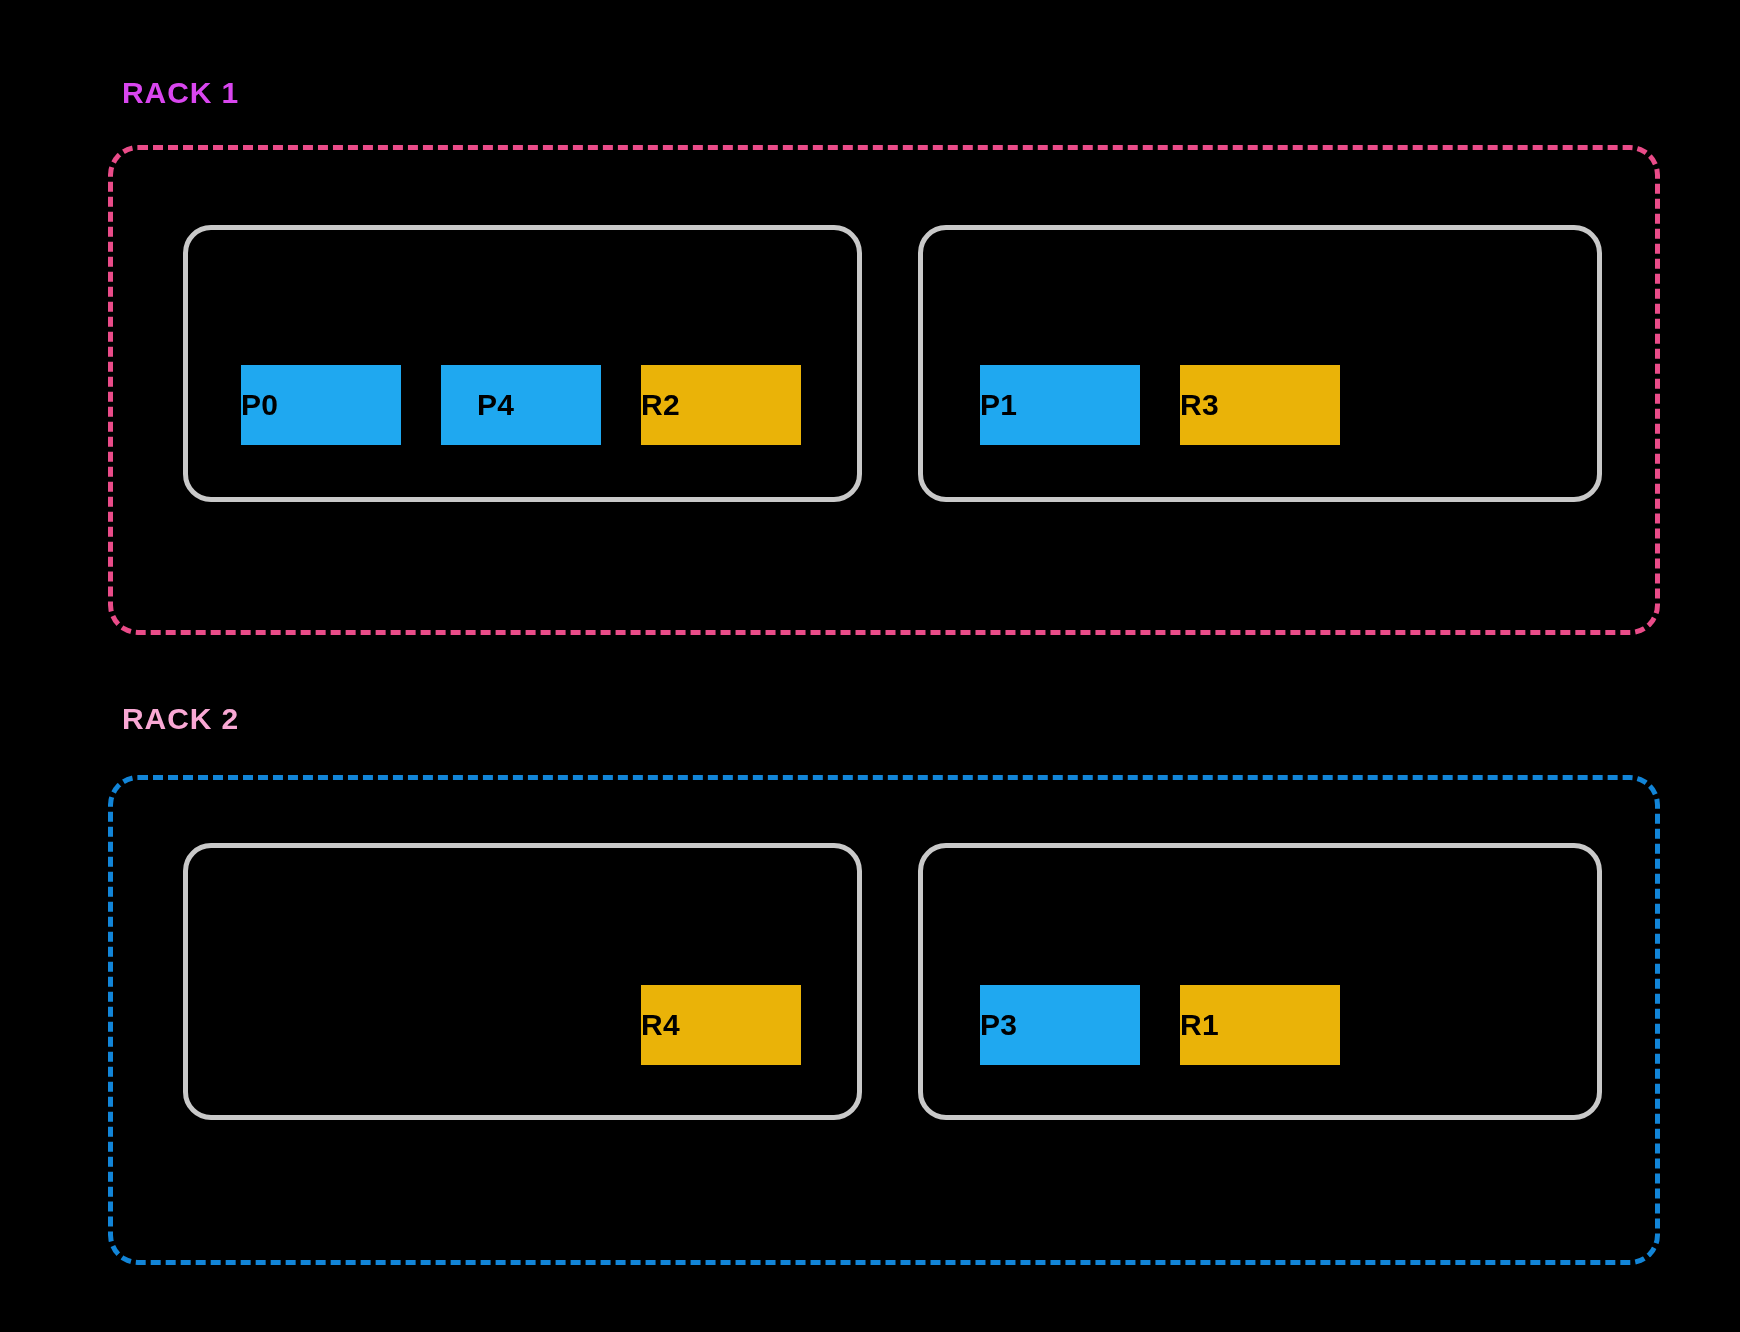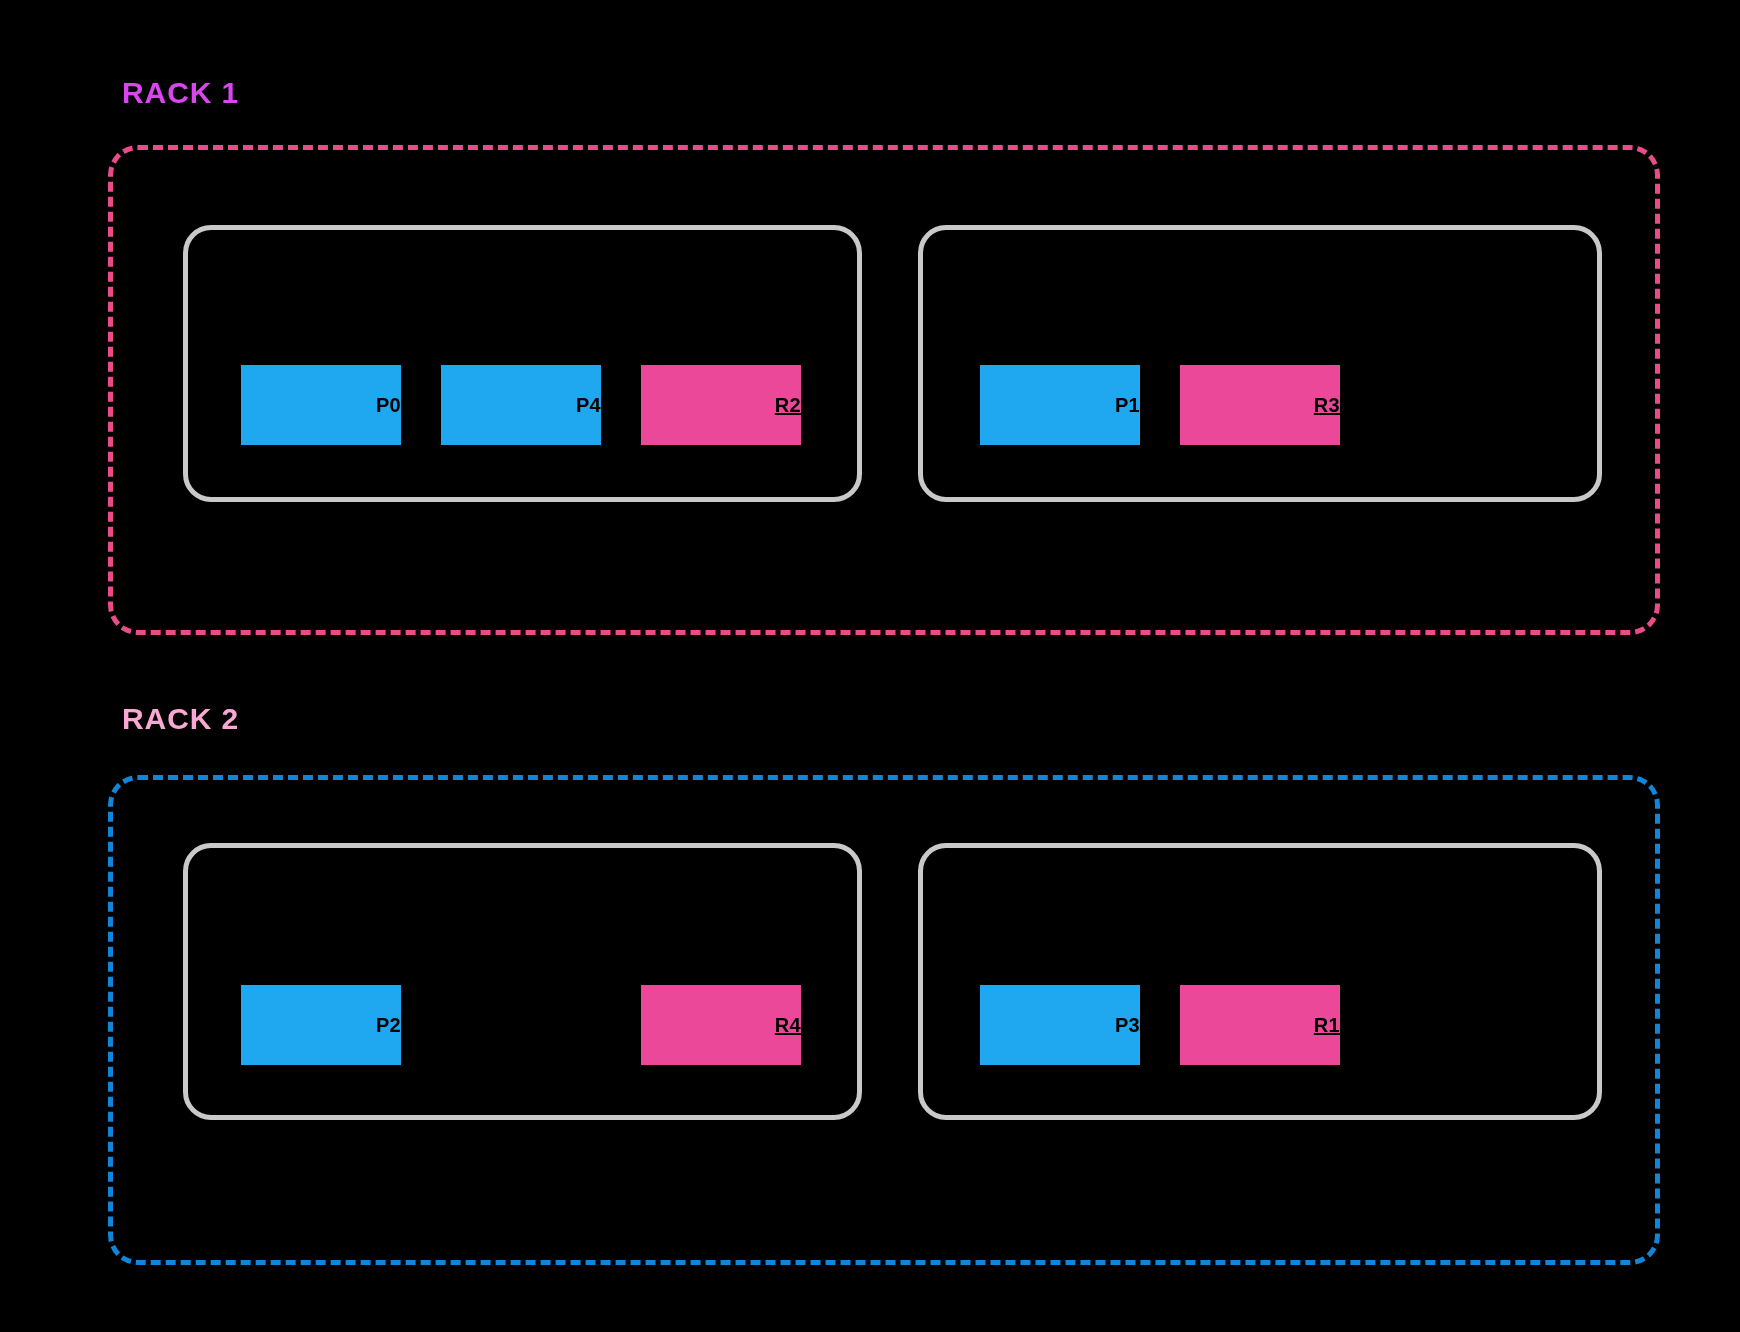--- a/index.html
+++ b/index.html
@@ -46,29 +46,29 @@
     background: transparent;
   }
 
   
   .chip {
     position: absolute;
     width: 160px;
     height: 80px;
     display: flex;
     align-items: center;
-    justify-content: flex-end;
+    justify-content: flex-start;
     color: #000000;
-    font-size: 20px;
+    font-size: 30px;
     font-weight: 700;
     letter-spacing: 0.3px;
     line-height: 1;
   }
   .chip.primary { background: #1fa8f0; }
-  .chip.replica { background: #ec4899; text-decoration: underline; }
+  .chip.replica { background: #eab308; }
 </style>
 </head>
 <body>
 
 <div id="canvas">
 
   <div class="rack-label" style="left:122px; top:78px; color:#d946ef;">RACK 1</div>
 
   <div class="rack-box" style="left:108px; top:145px; width:1552px; height:490px; border-color:#ea4c89;"></div>
 
@@ -92,23 +92,20 @@
   <div class="chip replica" style="left:1180px; top:365px;">
     <span>R3</span>
   </div>
 
   <div class="rack-label" style="left:122px; top:704px; color:#f9a8d4;">RACK 2</div>
 
   <div class="rack-box" style="left:108px; top:775px; width:1552px; height:490px; border-color:#1285d8;"></div>
 
   <div class="node-box" style="left:183px; top:843px; width:679px; height:277px;"></div>
 
-  <div class="chip primary" style="left:241px; top:985px;">
-    <span>P2</span>
-  </div>
   <div class="chip replica" style="left:641px; top:985px;">
     <span>R4</span>
   </div>
 
   <div class="node-box" style="left:918px; top:843px; width:684px; height:277px;"></div>
 
   <div class="chip primary" style="left:980px; top:985px;">
     <span>P3</span>
   </div>
   <div class="chip replica" style="left:1180px; top:985px;">

